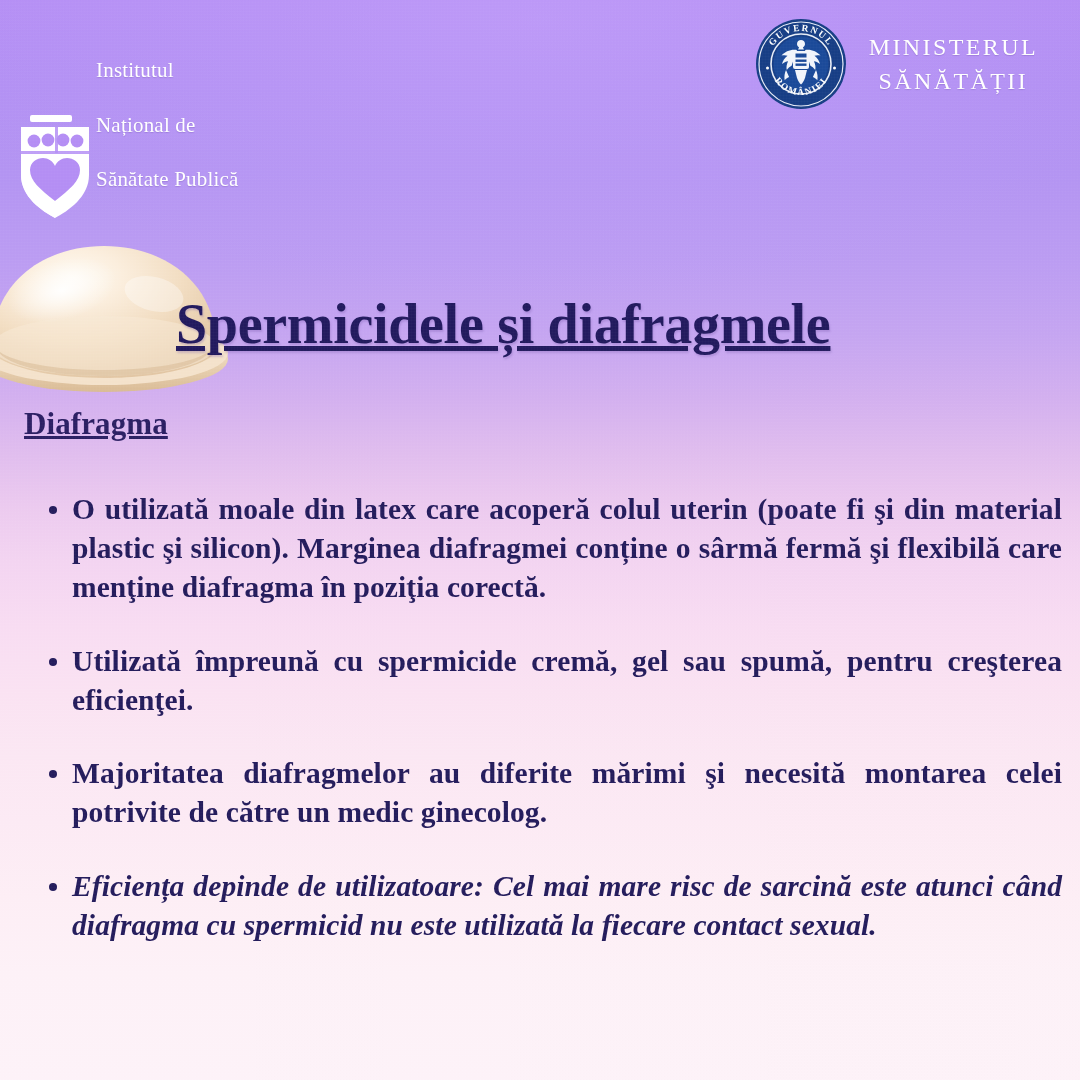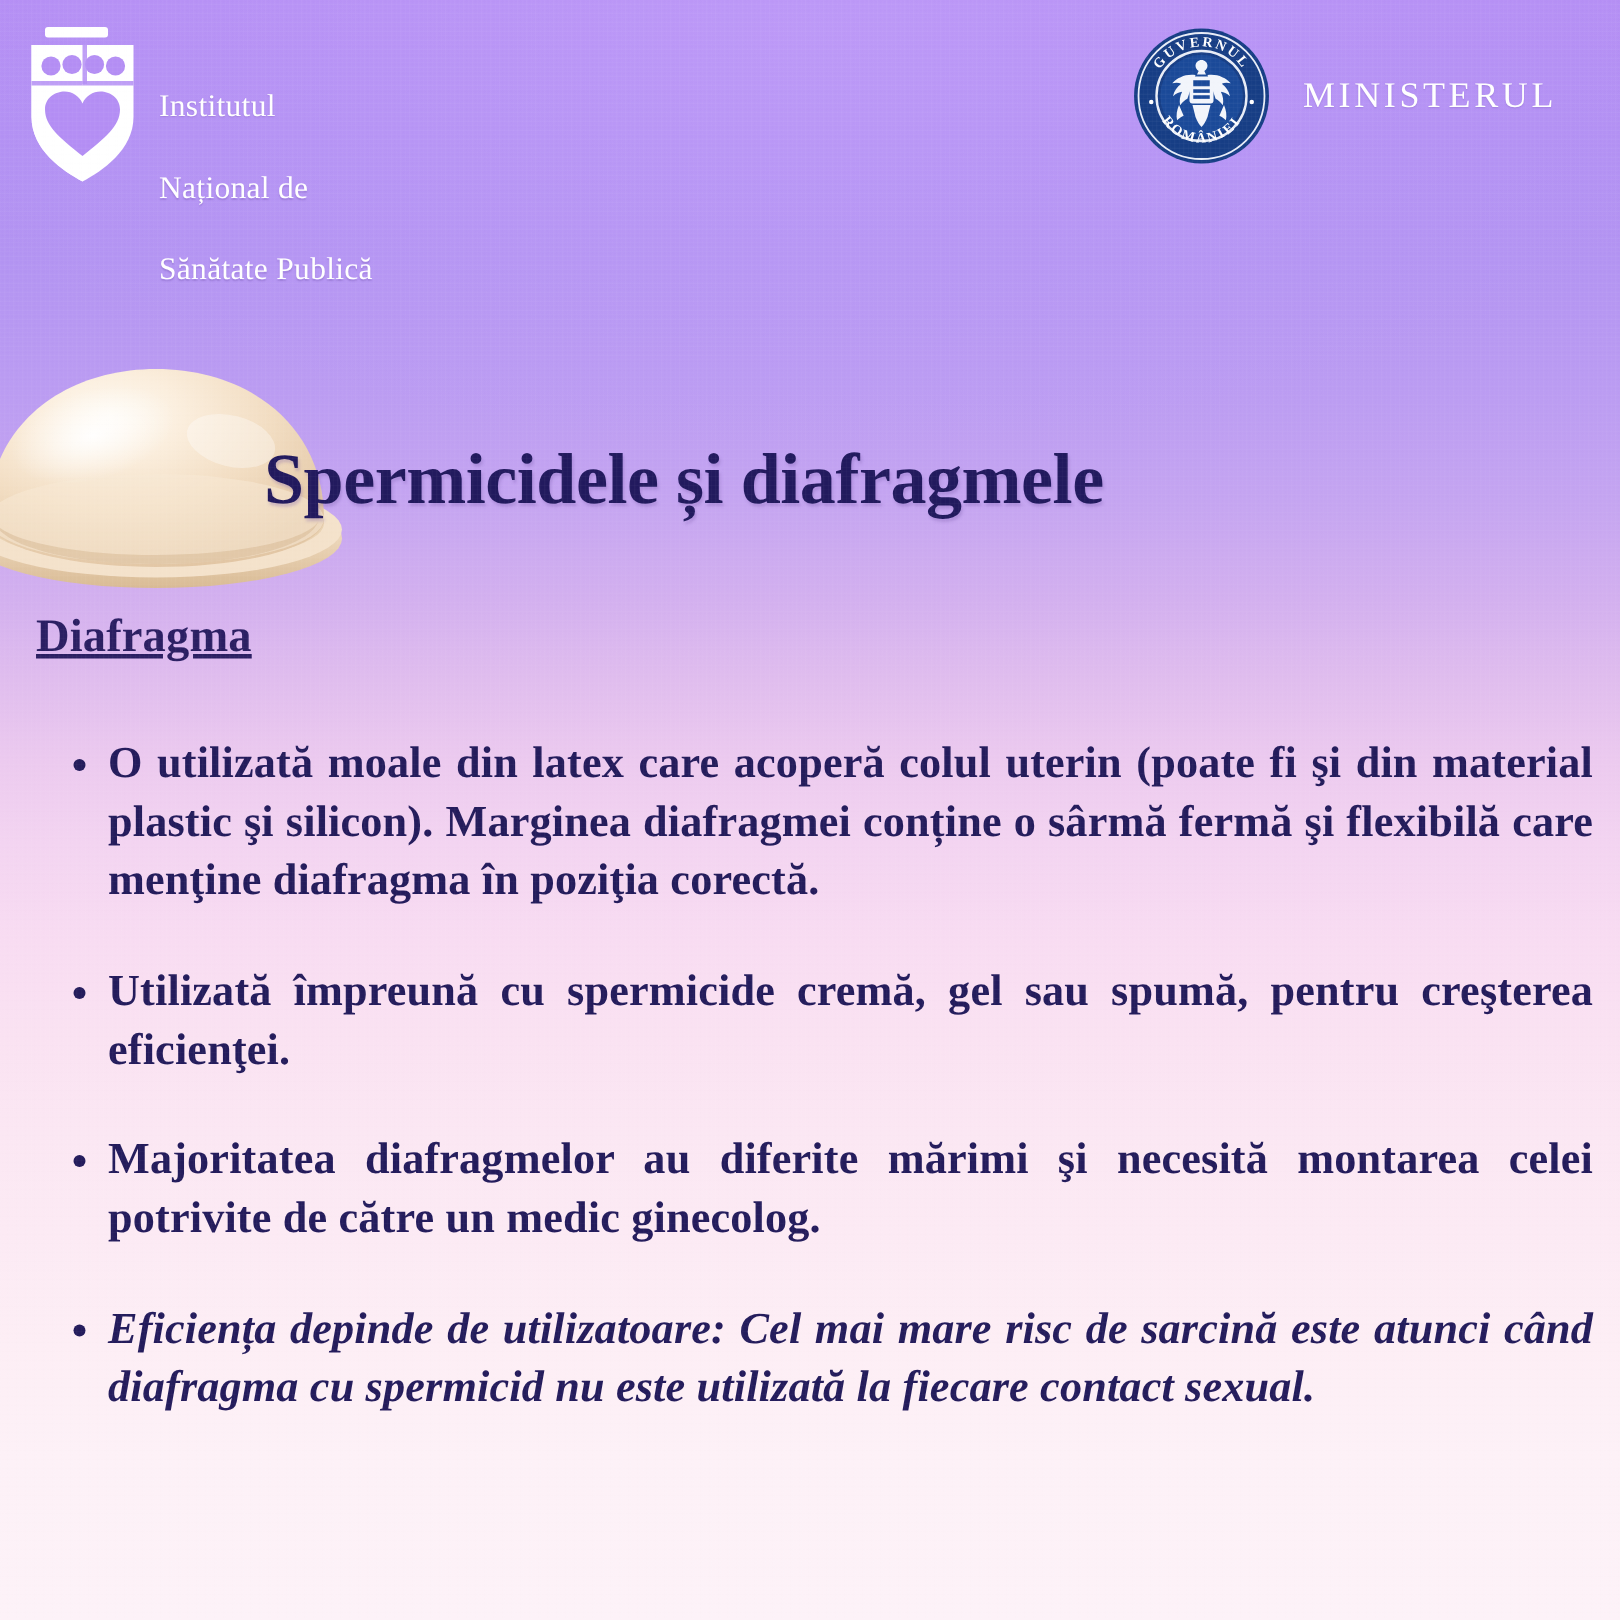--- a/index.html
+++ b/index.html
@@ -45,21 +45,21 @@
       repeating-linear-gradient(0deg, rgba(255,255,255,0.25) 0px, rgba(255,255,255,0) 1px, rgba(0,0,0,0.02) 2px, rgba(255,255,255,0) 3px),
       repeating-linear-gradient(90deg, rgba(255,255,255,0.2) 0px, rgba(255,255,255,0) 1px, rgba(0,0,0,0.02) 2px, rgba(255,255,255,0) 3px);
   }
 
   
   .header { position: absolute; top: 0; left: 0; right: 0; height: 140px; }
 
   .logo-insp {
     position: absolute;
     left: 18px; top: 16px;
-    display: flex; align-items: flex-start; gap: 14px;
+    display: flex; align-items: flex-end; gap: 4px;
   }
   .shield-wrap { width: 74px; height: 108px; position: relative; flex: none; }
   .insp-text {
     margin-top: 14px;
     color: #ffffff;
     font-size: 21px;
     line-height: 1.30;
     letter-spacing: 0.2px;
     text-shadow: 0 1px 1px rgba(90,60,150,0.25);
     white-space: pre-line;
@@ -89,26 +89,27 @@
     width: 252px;
     height: 170px;
   }
 
   
   .title {
     position: absolute;
     left: 176px;
     top: 292px;
     width: 860px;
-    font-size: 48px;
+    font-size: 56px;
     font-weight: 700;
     color: #221a5e;
     letter-spacing: -0.3px;
     text-shadow: 1px 2px 2px rgba(120,90,170,0.30);
     white-space: nowrap;
+    text-decoration: underline;
   }
 
   .subtitle {
     position: absolute;
     left: 24px;
     top: 406px;
     font-size: 31px;
     font-weight: 700;
     color: #2b1f63;
     letter-spacing: 0.1px;
@@ -209,20 +210,21 @@
           </text>
           <text font-family="'Liberation Serif', serif" font-size="9.4" font-weight="700" fill="#ffffff" letter-spacing="1.6">
             <textPath href="#arcBot" startOffset="50%" text-anchor="middle">ROMÂNIEI</textPath>
           </text>
           <circle cx="12.5" cy="50" r="1.5" fill="#ffffff"></circle>
           <circle cx="79.5" cy="50" r="1.5" fill="#ffffff"></circle>
         </svg>
       </div>
       <div class="ms-text">
         <div>MINISTERUL</div>
+        <div>SĂNĂTĂȚII</div>
       </div>
     </div>
   </div>
 
   <div class="diaphragm">
     <svg viewBox="0 0 252 170" width="252" height="170" aria-hidden="true">
       <defs>
         <radialGradient id="domeG" cx="36%" cy="24%" r="78%">
           <stop offset="0%" stop-color="#fffaf2"></stop>
           <stop offset="28%" stop-color="#fbeedd"></stop>

